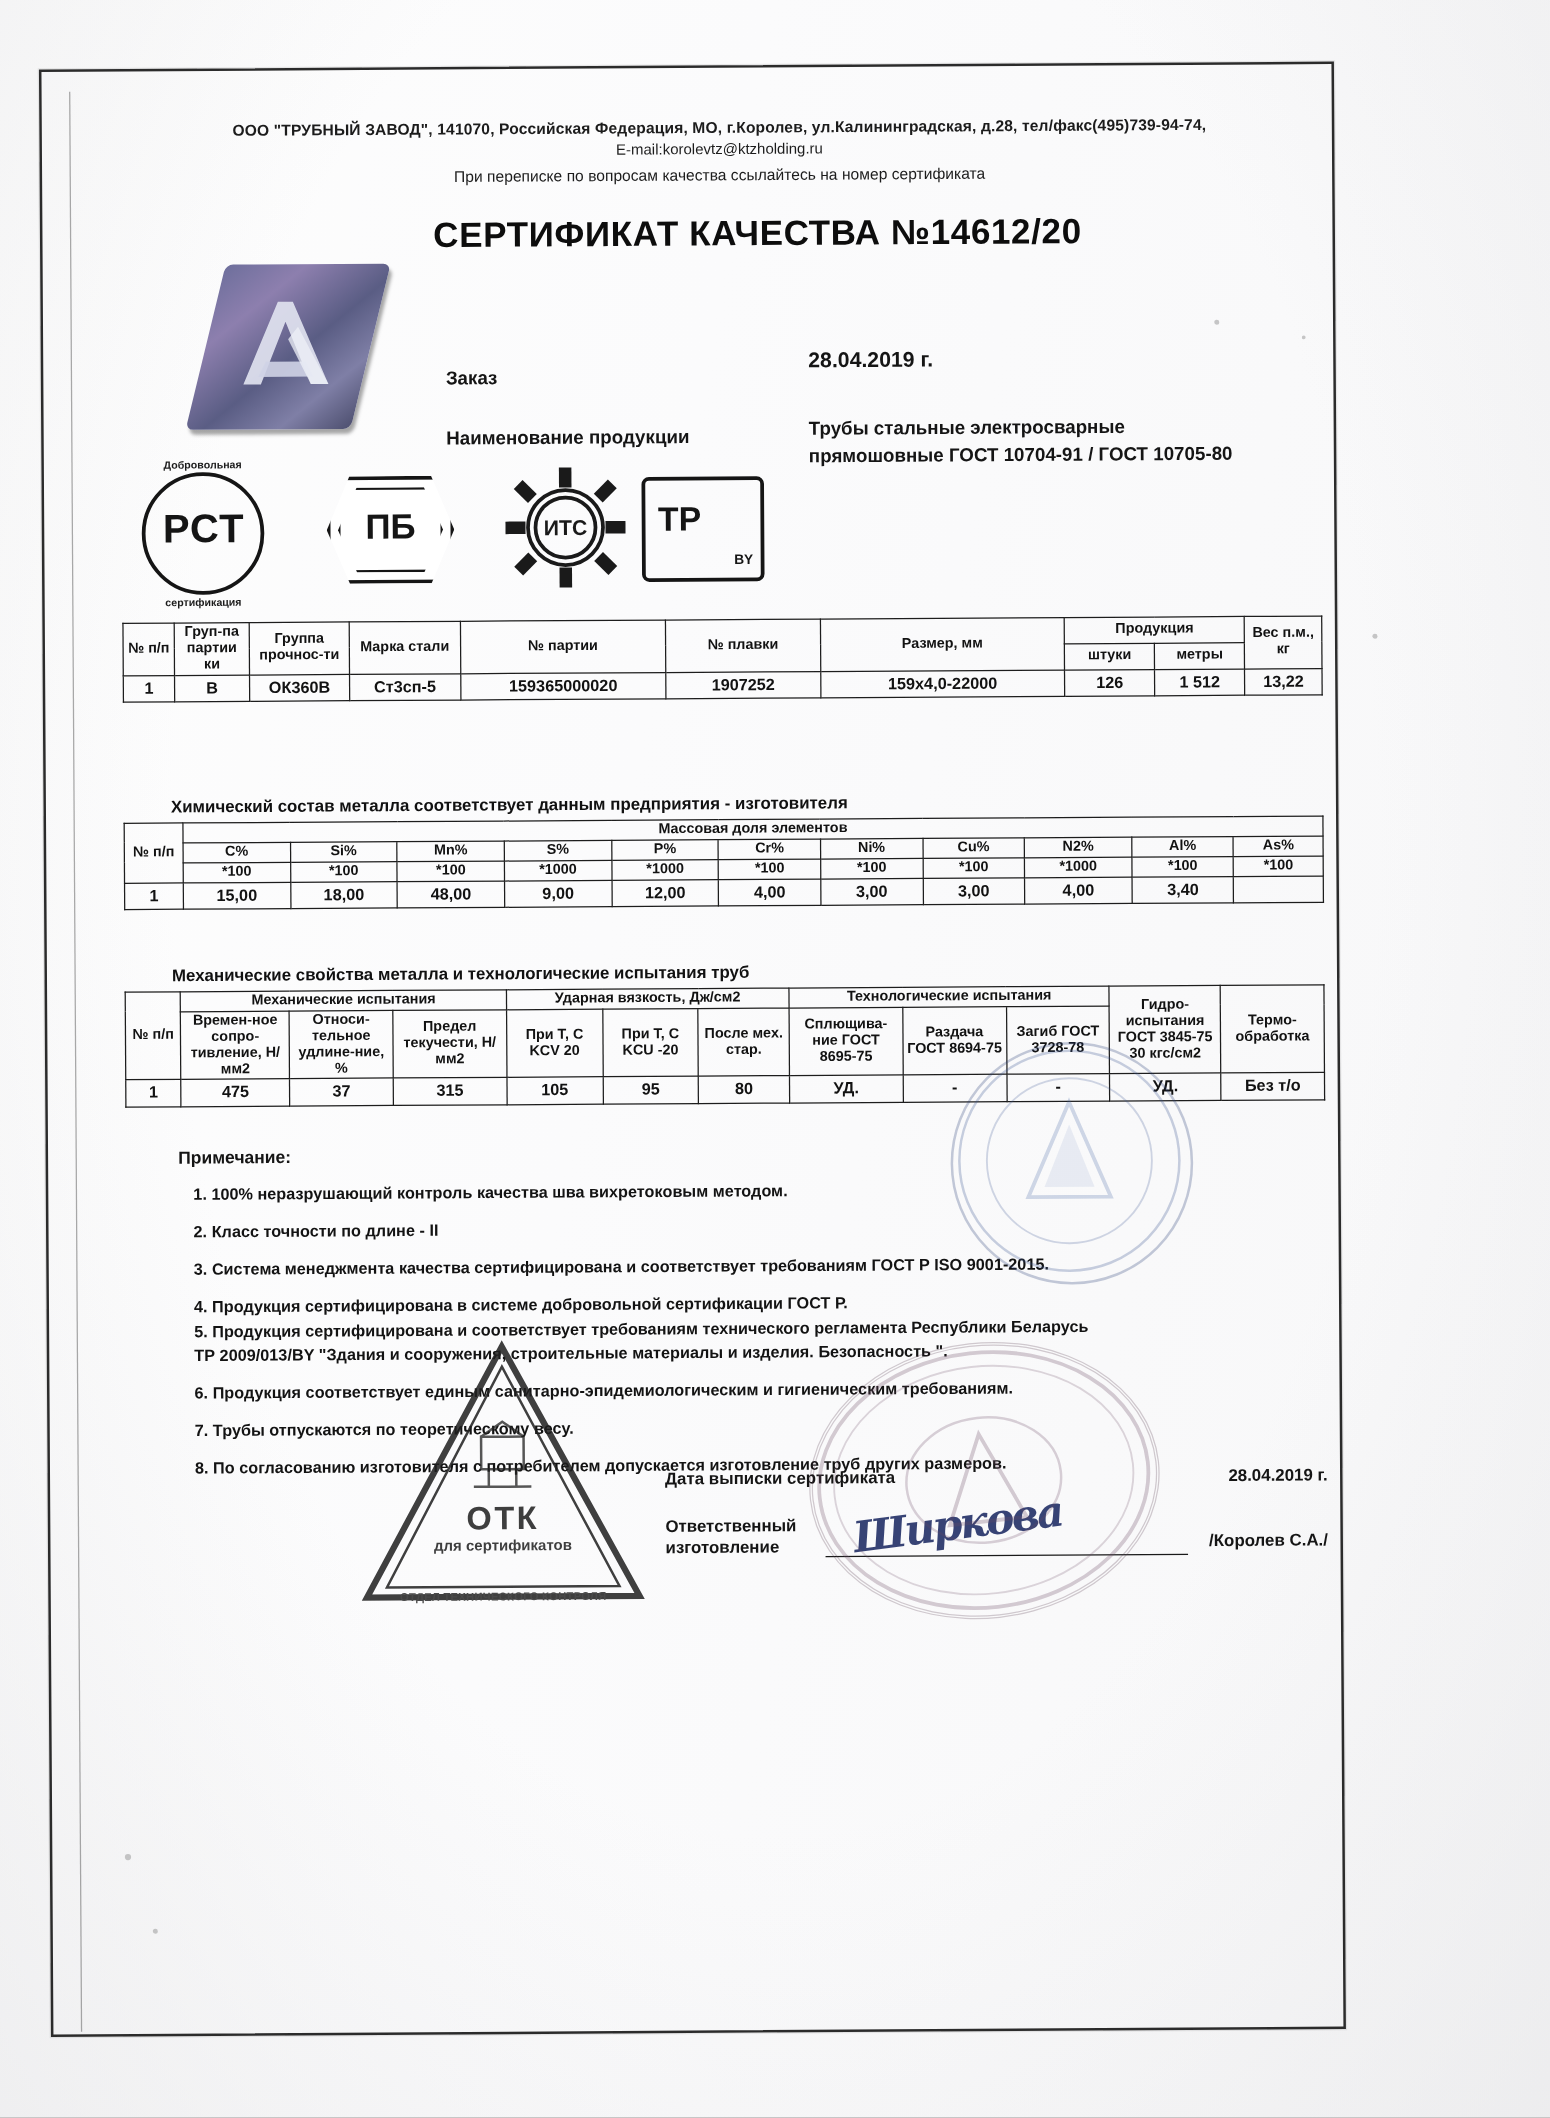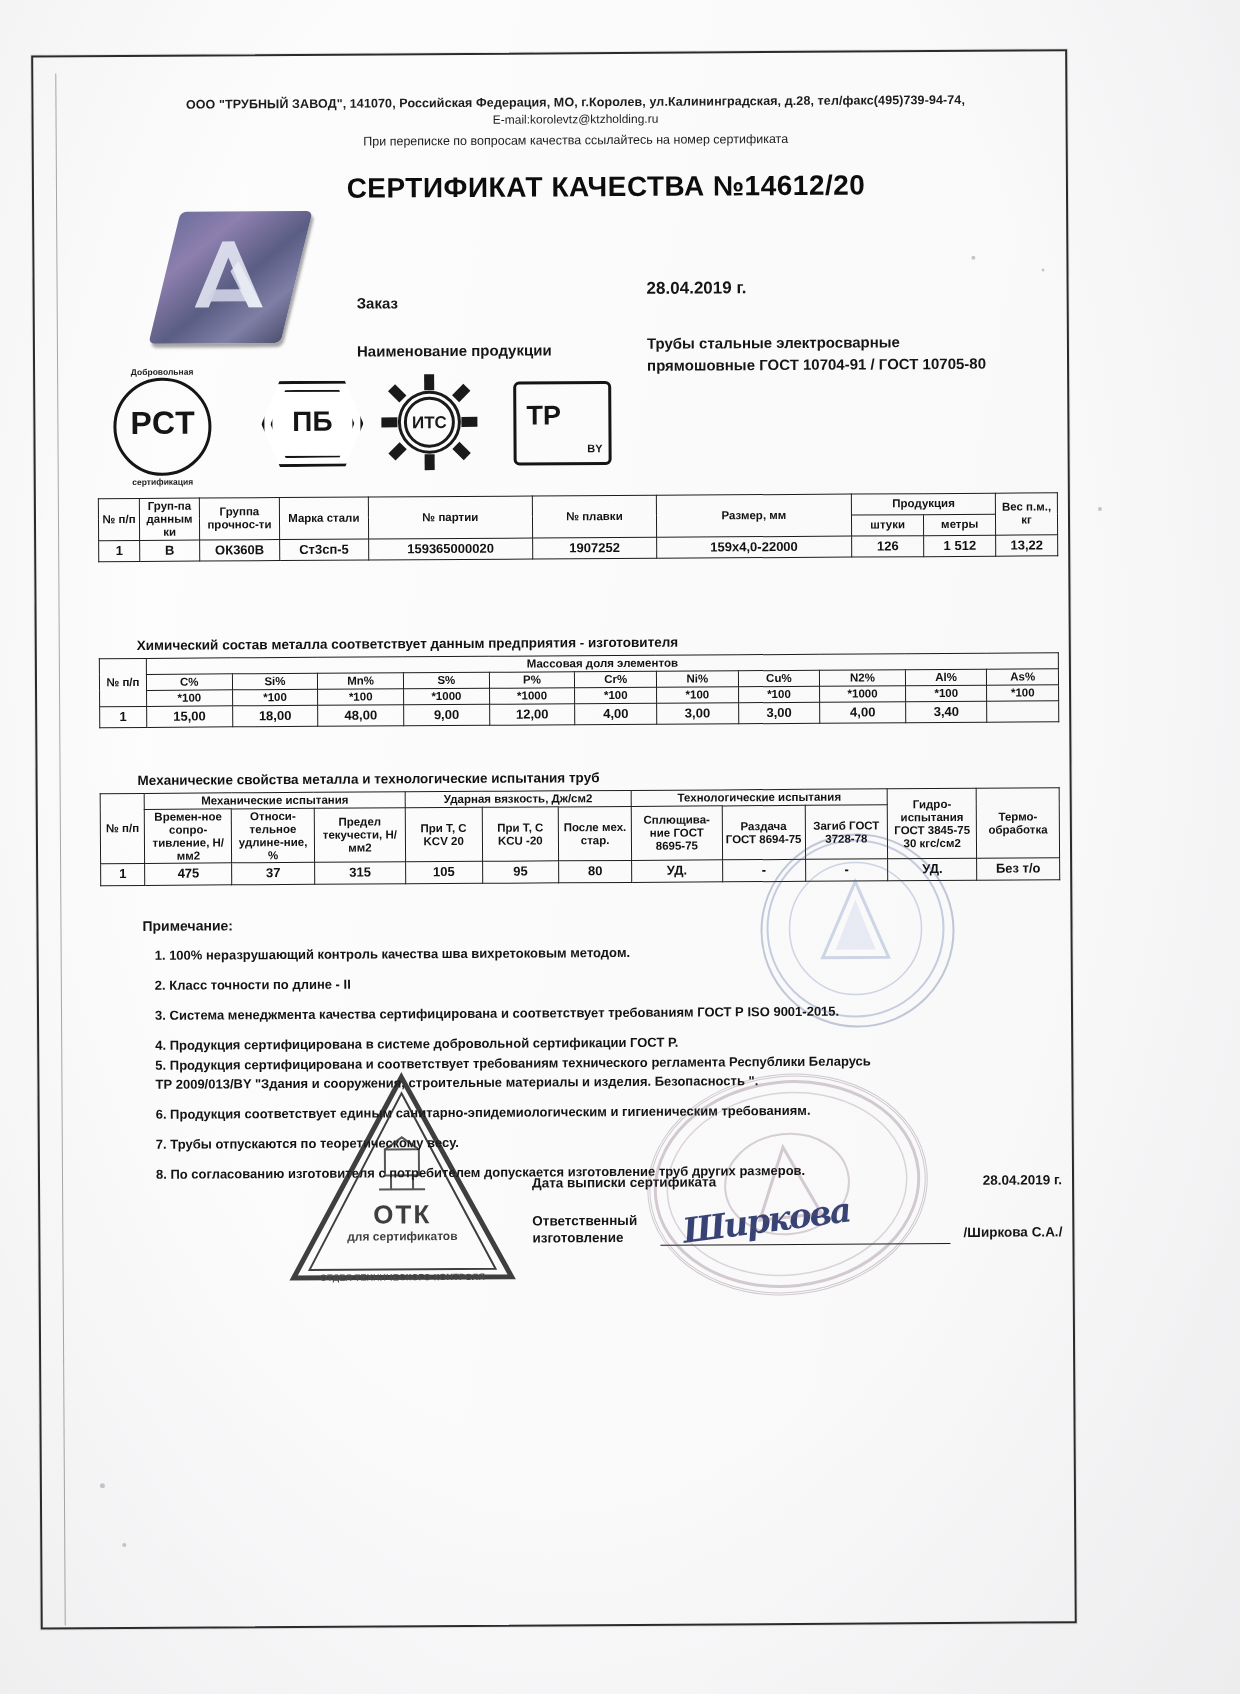--- a/index.html
+++ b/index.html
@@ -119,21 +119,21 @@
   .marks {
     position: absolute;
     left: 16px;
     top: 272px;
     width: 560px;
     height: 110px;
   }
   .mark { position: absolute; }
   .mark-rst { left: 0px; top: 8px; }
   .mark-pb  { left: 148px; top: 12px; }
-  .mark-its { left: 262px; top: 0px; }
+  .mark-its { left: 285px; top: 0px; }
   .mark-tr  { left: 400px; top: 14px; }
 
   .rst-circle {
     width: 92px; height: 92px;
     border: 3px solid #151515;
     border-radius: 50%;
     position: relative;
   }
   .rst-text {
     position: absolute;
@@ -416,21 +416,21 @@
             <col style="width:160px">
               <col style="width:120px">
               <col style="width:190px">
             <col style="width:70px">
               <col style="width:70px">
               <col style="width:60px">
           </colgroup>
           <thead>
             <tr>
               <th rowspan="2">№ п/п</th>
-              <th rowspan="2">Груп-па данным ки</th>
+              <th rowspan="2">Груп-па партии ки</th>
               <th rowspan="2">Группа прочнос-ти</th>
               <th rowspan="2">Марка стали</th>
               <th rowspan="2">№ партии</th>
               <th rowspan="2">№ плавки</th>
               <th rowspan="2">Размер, мм</th>
               <th colspan="2">Продукция</th>
               <th rowspan="2">Вес п.м., кг</th>
             </tr>
             <tr>
               <th>штуки</th>
@@ -597,21 +597,21 @@
           <span class="sig-date-lbl">Дата выписки сертификата</span>
           <span class="sig-date-val">28.04.2019 г.</span>
         </div>
         <div class="sig-row2">
           <span class="sig-resp-lbl">
             <span>Ответственный</span><br>
             <span>изготовление</span>
           </span>
           <span class="handwriting">Ширкова</span>
           <span class="sig-line"></span>
-          <span class="sig-name">/Ширкова С.А./</span>
+          <span class="sig-name">/Королев С.А./</span>
         </div>
       </div>
 
     </div>
 
     <div class="stamp stamp-otk">
       <svg width="230" height="215" viewBox="0 0 230 215">
         <polygon points="115,6 224,206 6,206" fill="none" stroke="#1f1f1f" stroke-width="5"></polygon>
         <polygon points="115,22 208,198 22,198" fill="none" stroke="#1f1f1f" stroke-width="2"></polygon>
         <g stroke="#242424" stroke-width="2" fill="none" opacity=".9">

